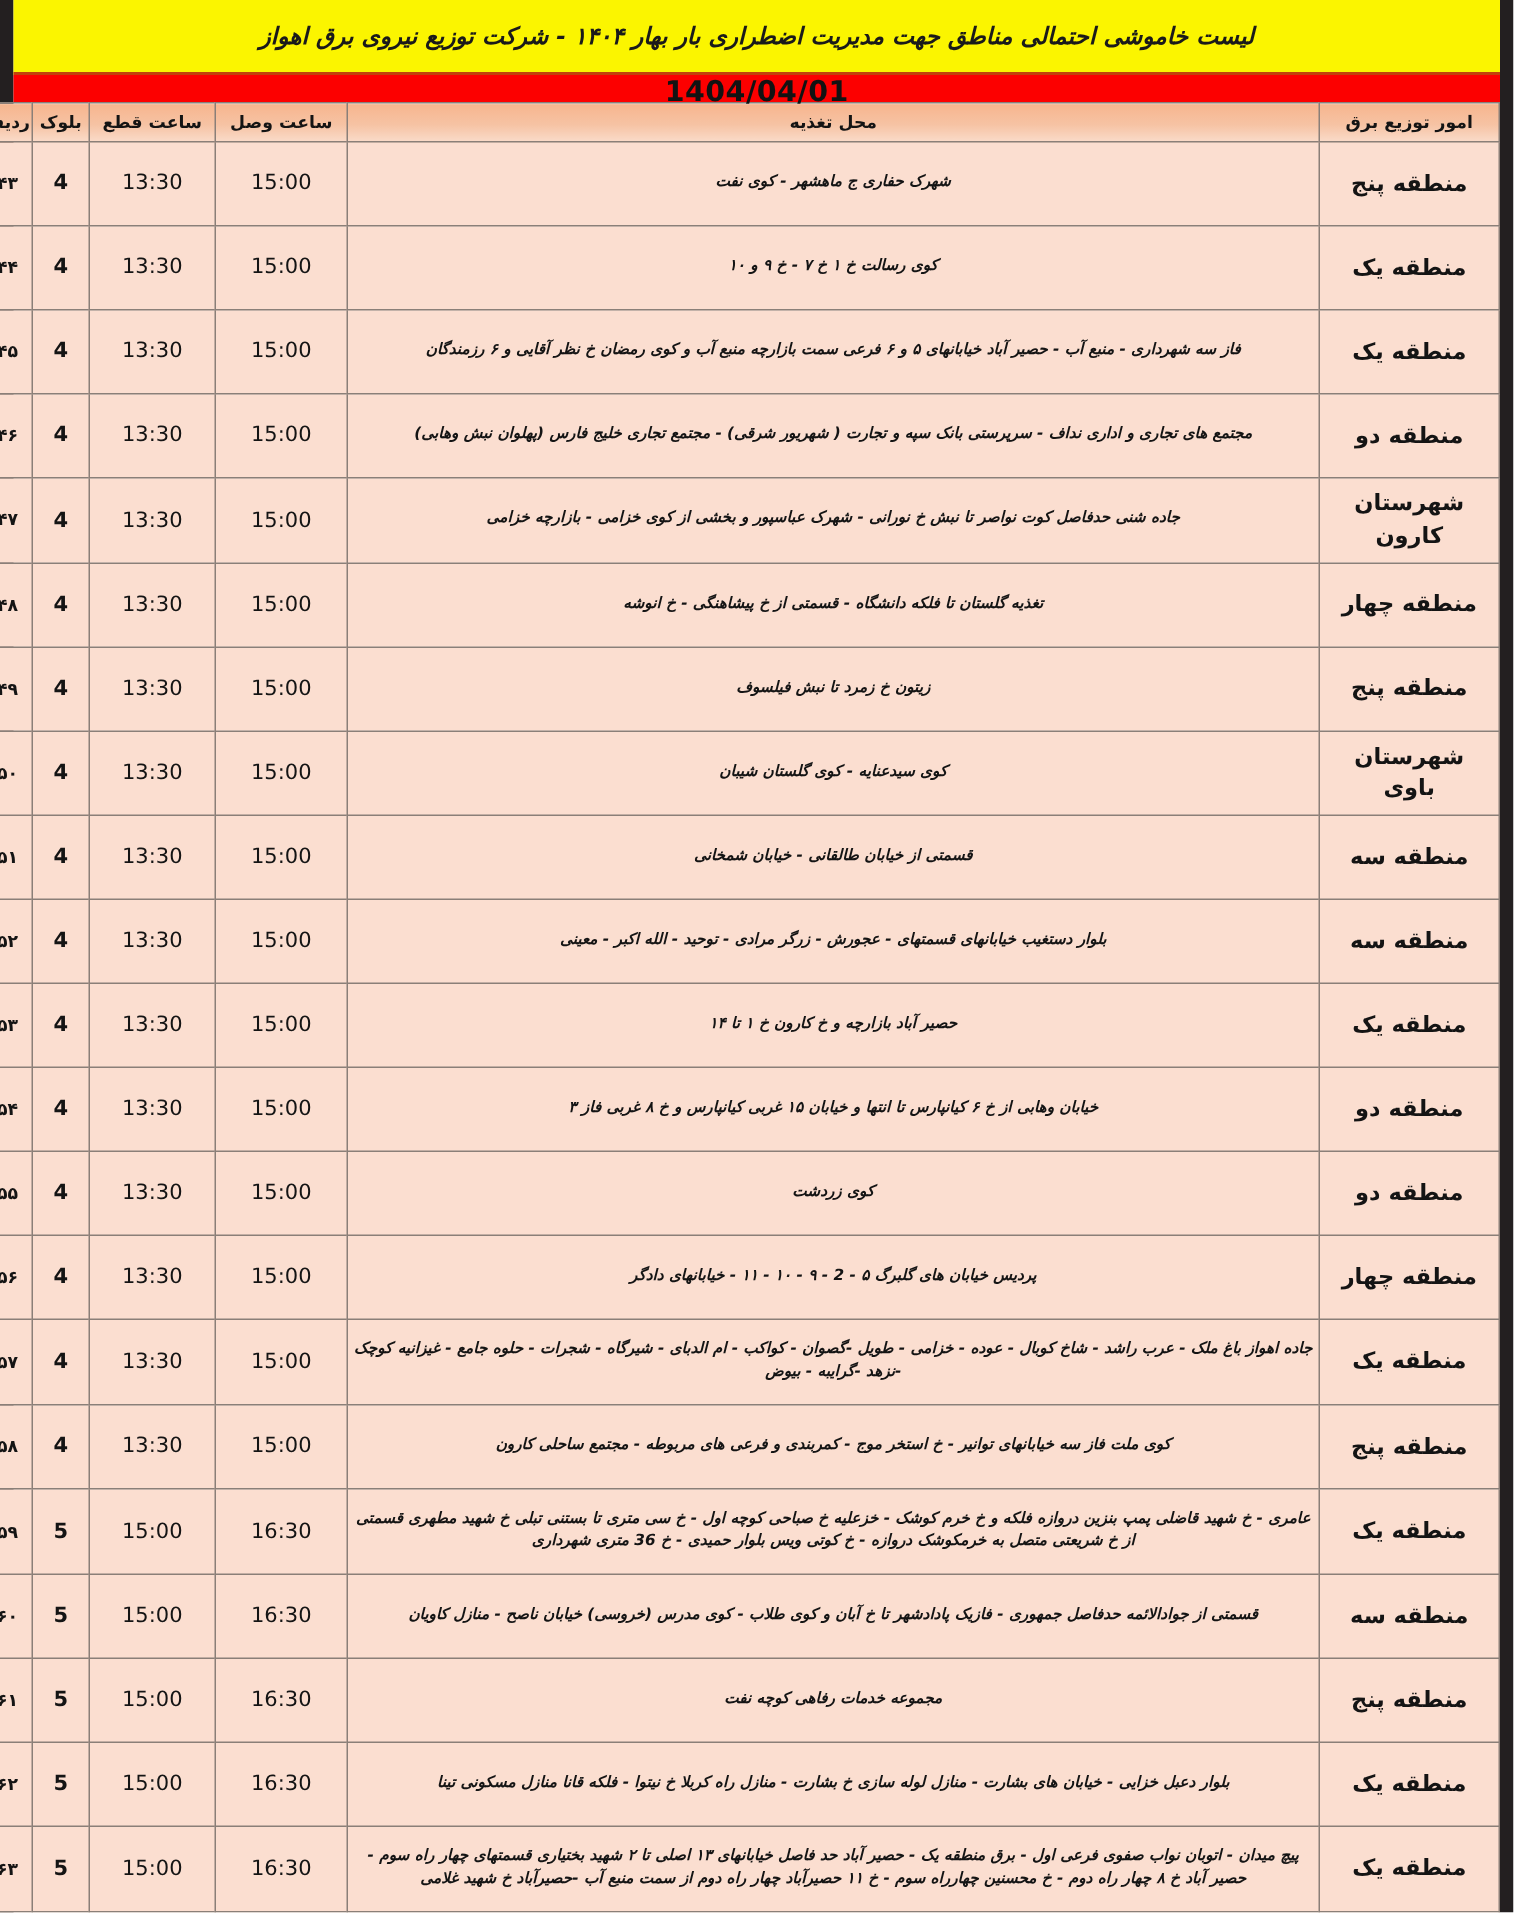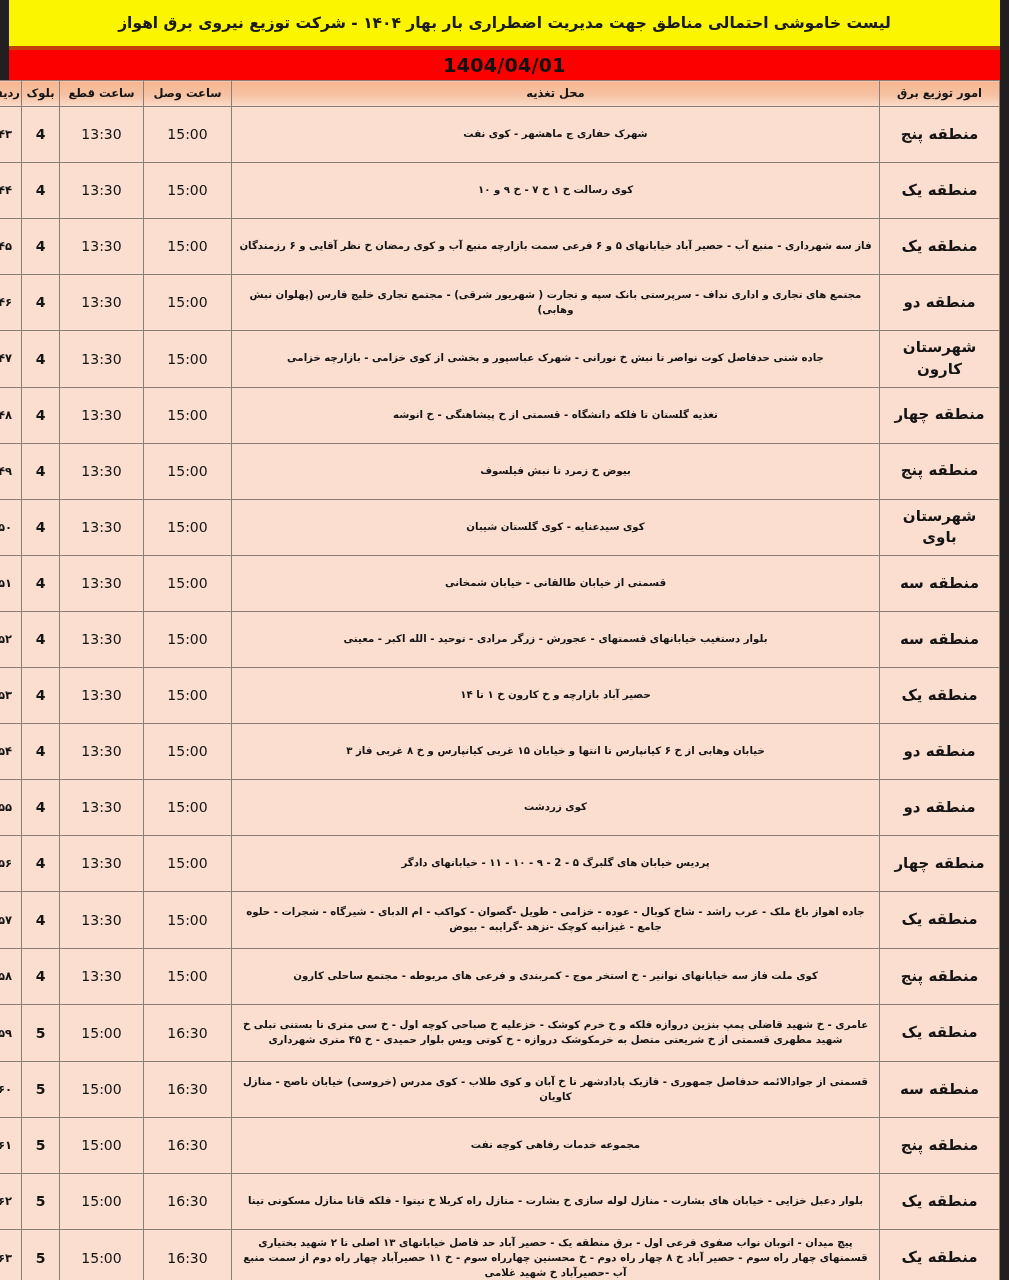--- a/index.html
+++ b/index.html
@@ -18,37 +18,37 @@
     border-right: 9px solid #231f20;
   }
 
   
   .title-band {
     background: #fbf500;
     height: 50px;
     display: flex;
     align-items: center;
     justify-content: center;
-    border-bottom: 4px solid #c2410c;
+    border-bottom: 2px solid #c2410c;
+    font-style: italic;
   }
   .title-band .title-text {
     font-size: 15.5px;
     font-weight: bold;
     color: #1a1a1a;
     letter-spacing: -0.1px;
     direction: rtl;
     white-space: nowrap;
   }
 
   
   .date-band {
     background: #fc0000;
-    height: 30px;
+    height: 18px;
     display: flex;
-    align-items: center;
     justify-content: center;
   }
   .date-band .date-text {
     font-size: 19px;
     font-weight: bold;
     color: #121212;
     direction: ltr;
     letter-spacing: 0.3px;
   }
 
@@ -94,20 +94,21 @@
   td.region {
     font-size: 15px;
     font-weight: bold;
   }
   td.place {
     font-size: 10.2px;
     font-weight: bold;
     padding-left: 8px;
     padding-right: 8px;
     letter-spacing: -0.05px;
+    font-style: italic;
   }
   td.time {
     font-size: 14px;
     font-weight: normal;
     direction: ltr;
   }
   td.block {
     font-size: 14px;
     font-weight: bold;
     direction: ltr;
@@ -196,21 +197,21 @@
         <tr class="r-normal">
           <td class="region">منطقه چهار</td>
           <td class="place">تغذیه گلستان تا فلکه دانشگاه - قسمتی از خ پیشاهنگی - خ انوشه</td>
           <td class="time">15:00</td>
           <td class="time">13:30</td>
           <td class="block">4</td>
           <td class="idx">۴۸</td>
         </tr>
         <tr class="r-normal">
           <td class="region">منطقه پنج</td>
-          <td class="place">بیوض خ زمرد تا نبش فیلسوف</td>
+          <td class="place">زیتون خ زمرد تا نبش فیلسوف</td>
           <td class="time">15:00</td>
           <td class="time">13:30</td>
           <td class="block">4</td>
           <td class="idx">۴۹</td>
         </tr>
         <tr class="r-normal">
           <td class="region">شهرستان باوی</td>
           <td class="place">کوی سیدعنایه - کوی گلستان شیبان</td>
           <td class="time">15:00</td>
           <td class="time">13:30</td>
@@ -276,21 +277,21 @@
         <tr class="r-normal">
           <td class="region">منطقه پنج</td>
           <td class="place">کوی ملت فاز سه خیابانهای توانیر - خ استخر موج - کمربندی و فرعی های مربوطه - مجتمع ساحلی کارون</td>
           <td class="time">15:00</td>
           <td class="time">13:30</td>
           <td class="block">4</td>
           <td class="idx">۵۸</td>
         </tr>
         <tr class="r-tall">
           <td class="region">منطقه یک</td>
-          <td class="place">عامری - خ شهید قاضلی پمپ بنزین دروازه فلکه و خ خرم کوشک - خزعلیه خ صباحی کوچه اول - خ سی متری تا بستنی تبلی خ شهید مطهری قسمتی از خ شریعتی متصل به خرمکوشک دروازه - خ کوتی ویس بلوار حمیدی - خ ۴۵ متری شهرداری</td>
+          <td class="place">عامری - خ شهید قاضلی پمپ بنزین دروازه فلکه و خ خرم کوشک - خزعلیه خ صباحی کوچه اول - خ سی متری تا بستنی تبلی خ شهید مطهری قسمتی از خ شریعتی متصل به خرمکوشک دروازه - خ کوتی ویس بلوار حمیدی - خ 36 متری شهرداری</td>
           <td class="time">16:30</td>
           <td class="time">15:00</td>
           <td class="block">5</td>
           <td class="idx">۵۹</td>
         </tr>
         <tr class="r-normal">
           <td class="region">منطقه سه</td>
           <td class="place">قسمتی از جوادالائمه حدفاصل جمهوری - فازیک پادادشهر تا خ آبان و کوی طلاب - کوی مدرس (خروسی) خیابان ناصح - منازل کاویان</td>
           <td class="time">16:30</td>
           <td class="time">15:00</td>

